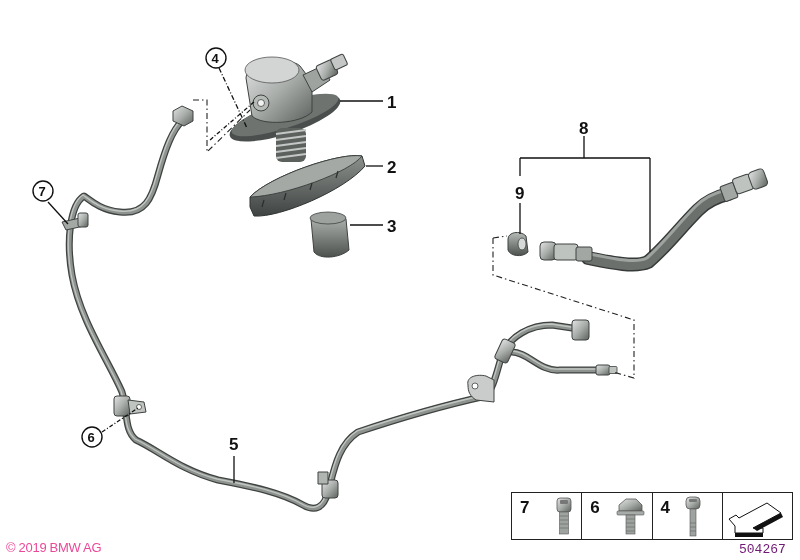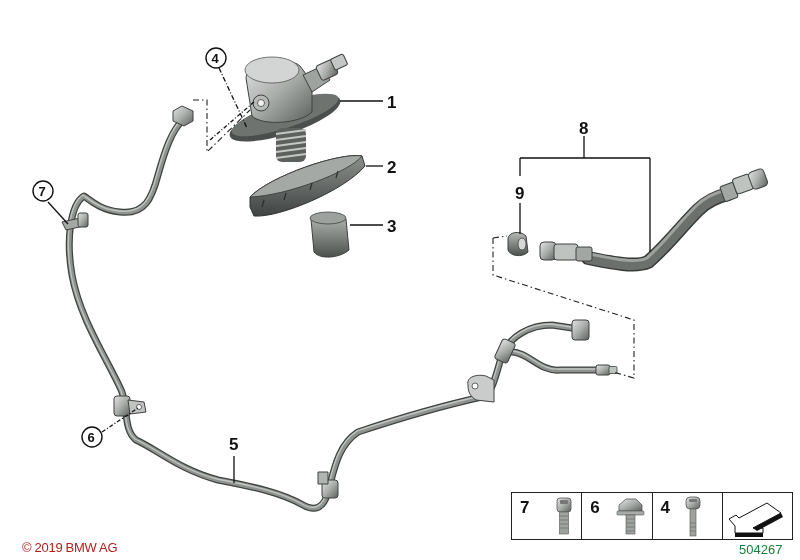--- a/index.html
+++ b/index.html
@@ -13,22 +13,22 @@
   .pipe-body { stroke: #8e938f; stroke-width: 4.5; fill: none; stroke-linecap: round; stroke-linejoin: round; }
   .pipe-hi { stroke: #c2c6c3; stroke-width: 1.3; fill: none; stroke-linecap: round; stroke-linejoin: round; }
   .hose-outline { stroke: #363a38; stroke-width: 14; fill: none; stroke-linecap: round; stroke-linejoin: round; }
   .hose-body { stroke: #6b706c; stroke-width: 11; fill: none; stroke-linecap: round; stroke-linejoin: round; }
   .hose-hi { stroke: #9ea39f; stroke-width: 3; fill: none; stroke-linecap: round; stroke-linejoin: round; }
   .legend-box { position: absolute; left: 511px; top: 492px; width: 280px; height: 46px; border: 1px solid #222; display: flex; background: #fff; }
   .legend-cell { flex: 1; border-right: 1px solid #222; position: relative; }
   .legend-cell:last-child { border-right: none; }
   .legend-num { position: absolute; left: 8px; top: 5px; font-weight: bold; font-size: 17px; color: #111; }
   .legend-svg { position: absolute; left: 0; top: 0; }
-  .copyright { position: absolute; left: 22px; top: 540px; font-size: 13px; color: #b91c1c; letter-spacing: -0.3px; }
-  .diagram-id { position: absolute; left: 739px; top: 542px; font-size: 13px; color: #15803d; }
+  .copyright { position: absolute; left: 6px; top: 540px; font-size: 13px; color: #ec4899; letter-spacing: -0.3px; }
+  .diagram-id { position: absolute; left: 739px; top: 542px; font-size: 13px; color: #701a75; font-family: Liberation Mono, monospace; }
   .hotspot { cursor: pointer; }
 </style>
 </head>
 <body>
 
 <svg id="diagram" viewBox="0 0 800 560" xmlns="http://www.w3.org/2000/svg">
   <defs>
     <linearGradient id="metal" x1="0" y1="0" x2="1" y2="1">
       <stop offset="0" stop-color="#e2e4e3"></stop>
       <stop offset="0.5" stop-color="#a9adaa"></stop>

